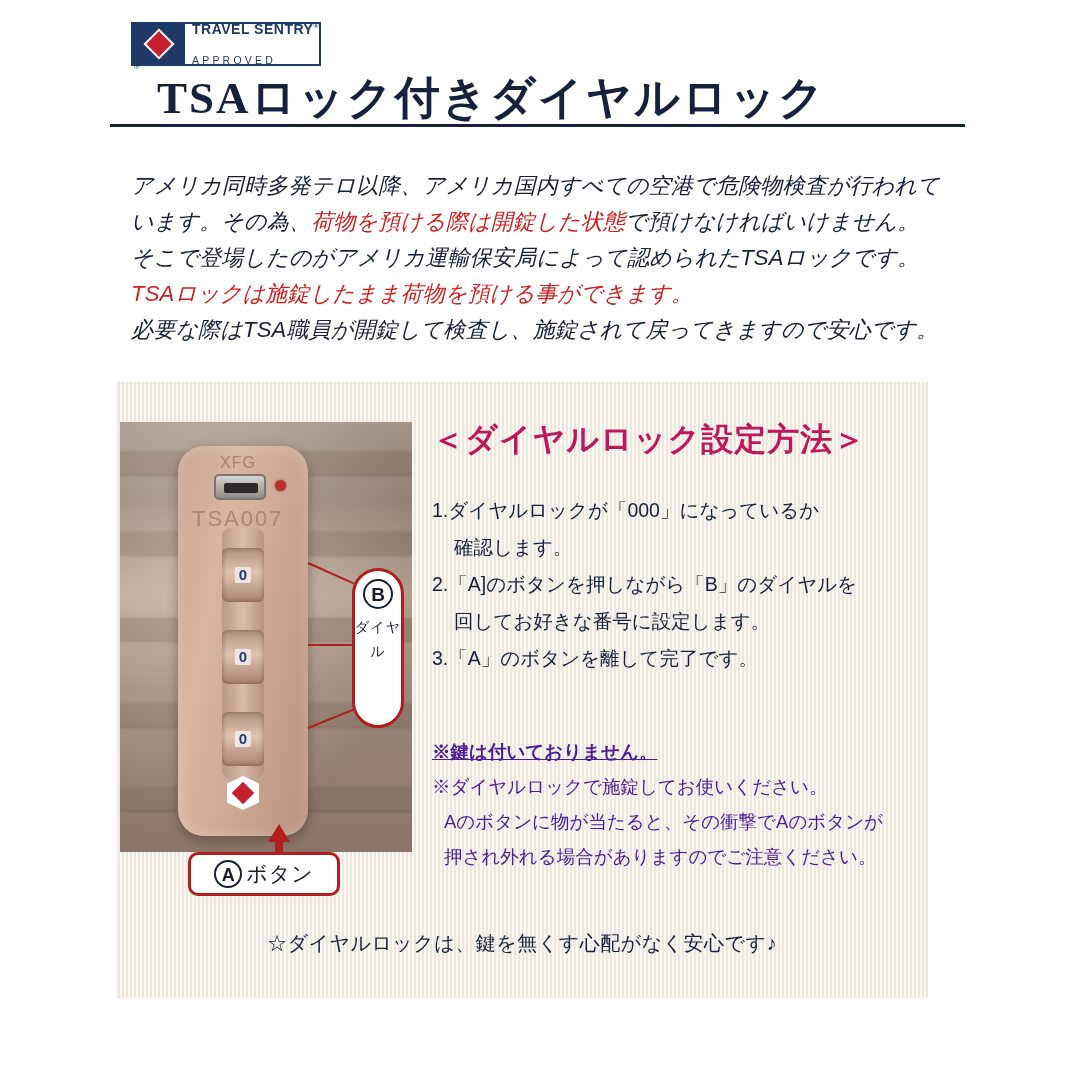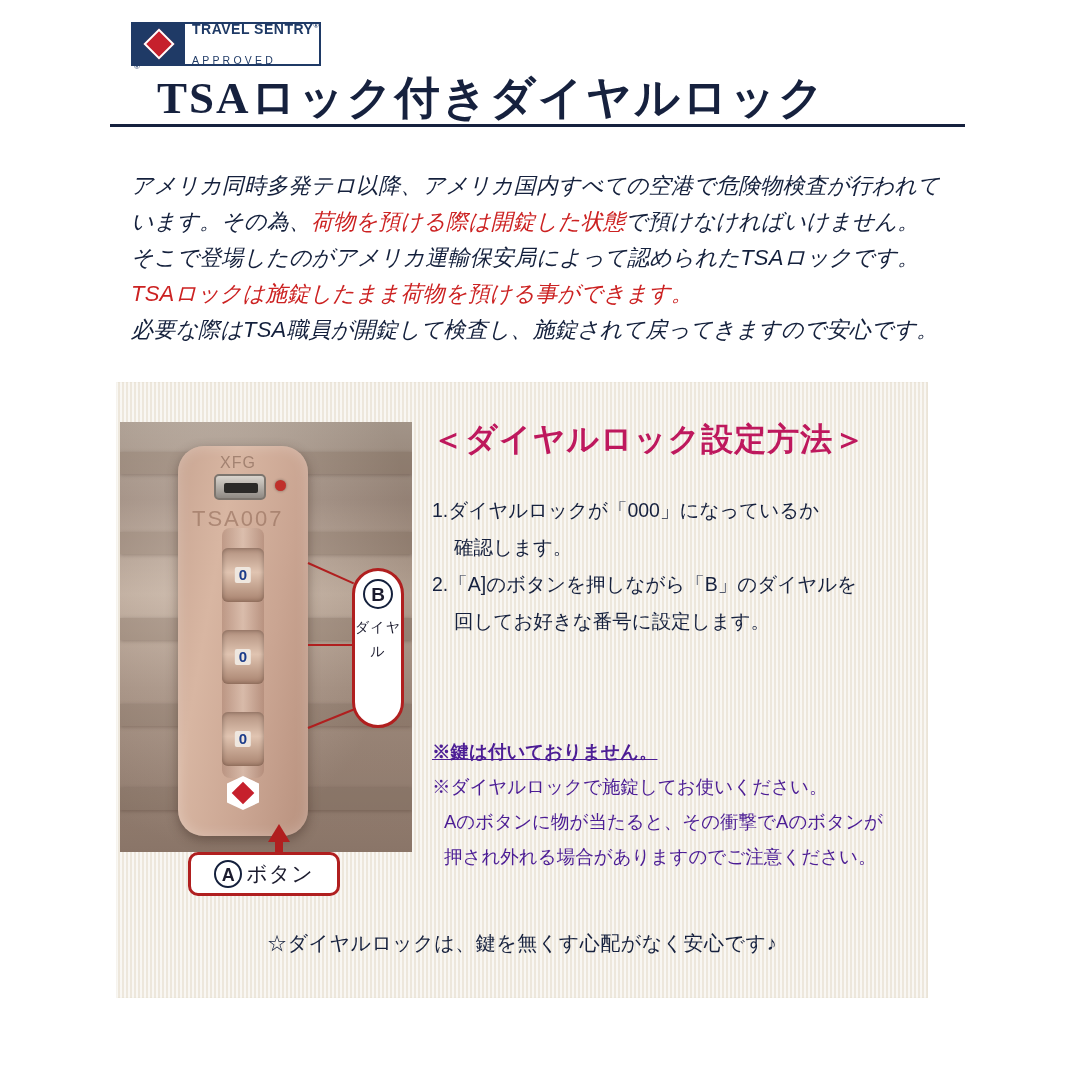--- a/index.html
+++ b/index.html
@@ -499,20 +499,21 @@
       <span class="txt">ボタン</span>
     </div>
 
     <div class="panel-title">＜ダイヤルロック設定方法＞</div>
 
     <div class="steps">
       <div>1.ダイヤルロックが「000」になっているか</div>
       <div class="indent">確認します。</div>
       <div>2.「A]のボタンを押しながら「B」のダイヤルを</div>
       <div class="indent">回してお好きな番号に設定します。</div>
+      <div>3.「A」のボタンを離して完了です。</div>
     </div>
 
     <div class="notes">
       <div class="u">※鍵は付いておりません。</div>
       <div>※ダイヤルロックで施錠してお使いください。</div>
       <div class="indent">Aのボタンに物が当たると、その衝撃でAのボタンが</div>
       <div class="indent">押され外れる場合がありますのでご注意ください。</div>
     </div>
 
     <div class="footer-note">☆ダイヤルロックは、鍵を無くす心配がなく安心です♪</div>

